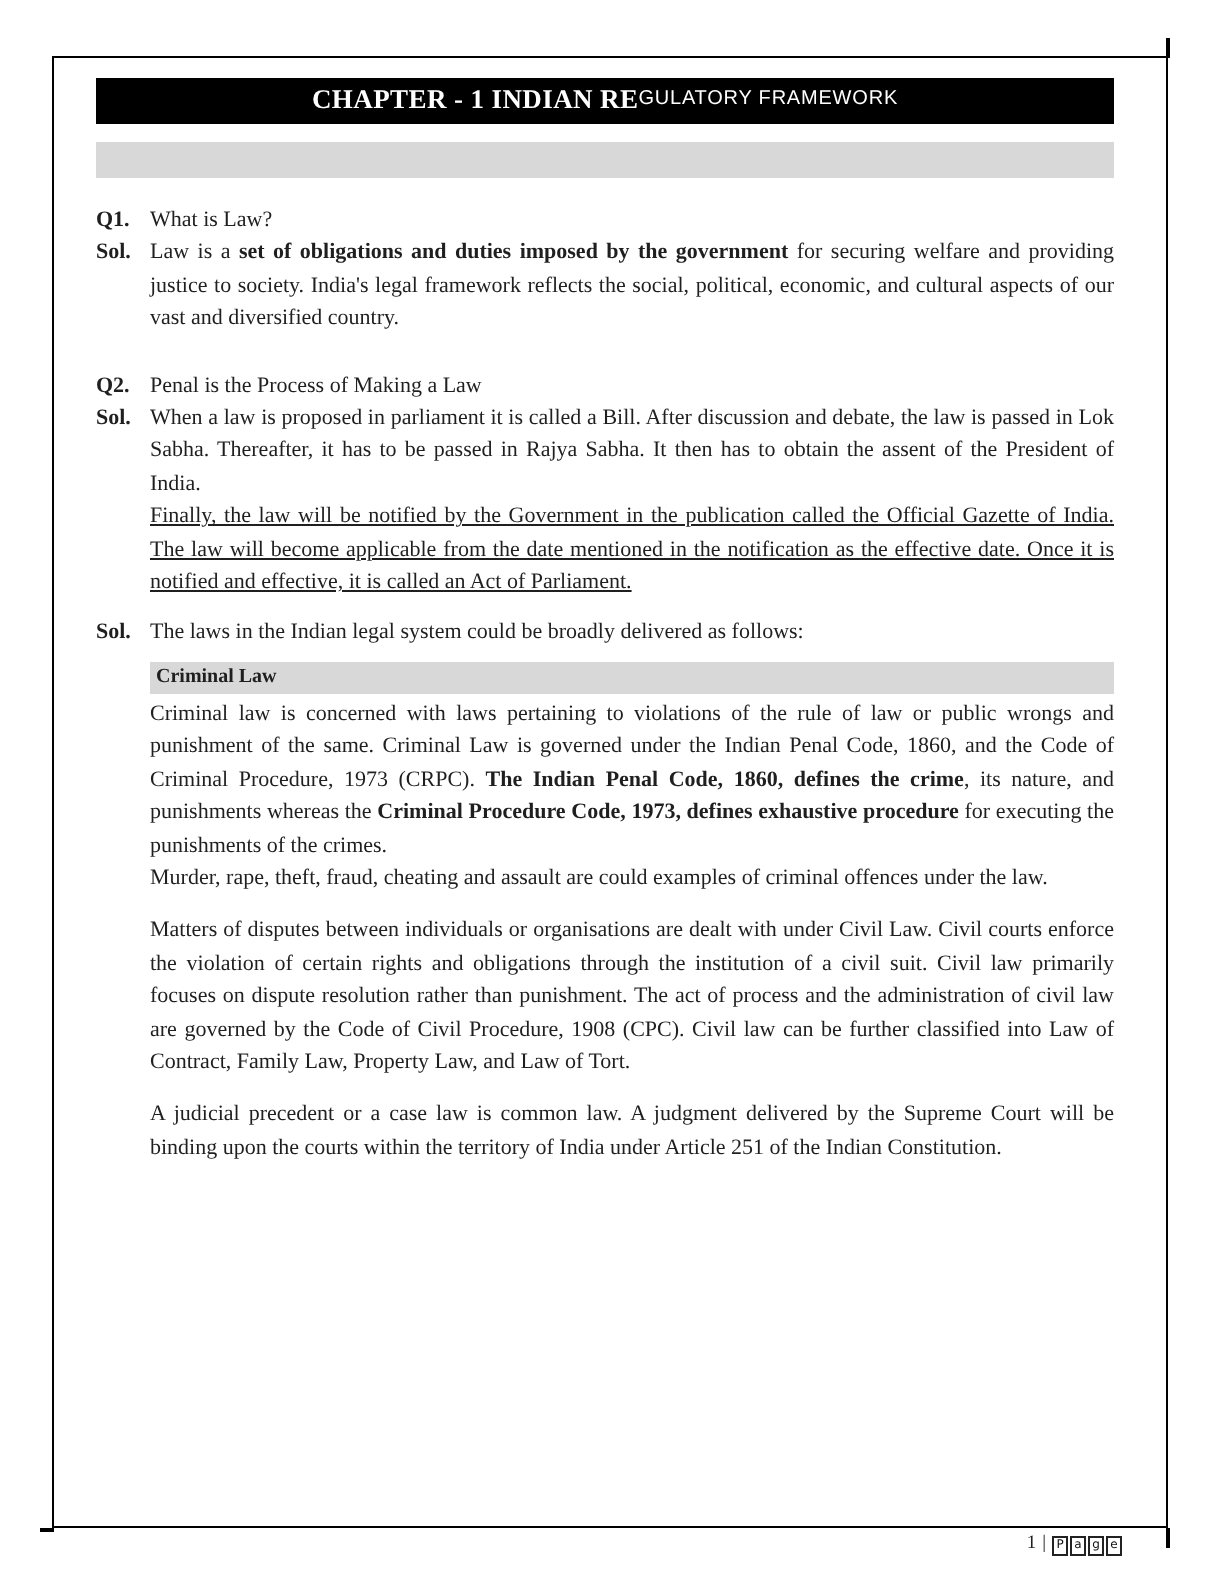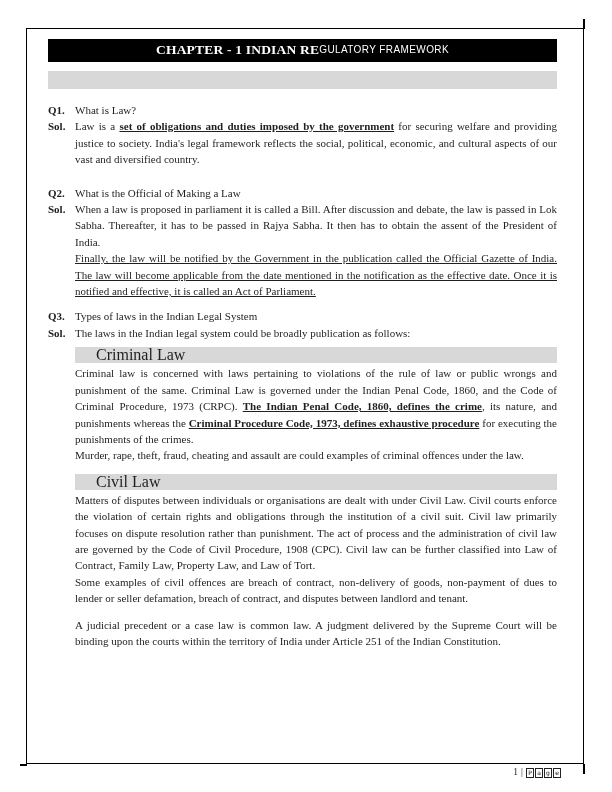--- a/index.html
+++ b/index.html
@@ -51,27 +51,27 @@
 
   .qblock { margin-top:0; }
   .gap-lg { margin-top:17px; }
   .gap-sm { margin-top:9px; }
 
   .sections { margin-left:27px; }
   .section { margin-top:10px; }
   .section.first { margin-top:6px; }
   .section-heading {
     background:var(--section-heading-bg,#d8d8d8);
-    font-weight:normal; font-size:16px;
+    font-weight:bold; font-size:10px;
     height:16px; line-height:16px;
-    padding-left:21px; margin-bottom:2px;
+    padding-left:3px; margin-bottom:2px;
   }
   .section.common-indent .section-heading { margin-left:9px; }
 
-  .b { font-weight:bold;text-decoration:underline; }
+  .b { font-weight:bold; }
 
   .footer {
     position:absolute; top:767px; right:51px;
     font-size:9.5px; line-height:11px;
     display:flex; align-items:center;
   }
   .footer .num { margin-right:3px; }
   .footer .sep { margin-right:2px; }
   .tofu {
     display:inline-block; width:8px; height:10px;
@@ -101,51 +101,45 @@
       </div>
       <div class="qa-row">
         <span class="qa-label">Sol.</span>
         <div class="qa-text para"><span>Law is a </span><span class="b">set of obligations and duties imposed by the government</span><span> for securing welfare and providing justice to society. India's legal framework reflects the social, political, economic, and cultural aspects of our vast and diversified country.</span></div>
       </div>
     </div>
 
     <div class="qblock gap-lg">
       <div class="qa-row">
         <span class="qa-label">Q2.</span>
-        <div class="qa-text">What is the Official of Making a Law</div>
+        <div class="qa-text">Penal is the Process of Making a Law</div>
       </div>
       <div class="qa-row">
         <span class="qa-label">Sol.</span>
         <div class="qa-text para"><span>When a law is proposed in parliament it is called a Bill. After discussion and debate, the law is passed in Lok Sabha. Thereafter, it has to be passed in Rajya Sabha. It then has to obtain the assent of the President of India.</span></div>
       </div>
       <div class="cont para"><span>Finally, the law will be notified by the Government in the publication called the Official Gazette of India. The law will become applicable from the date mentioned in the notification as the effective date. Once it is notified and effective, it is called an Act of Parliament.</span></div>
     </div>
 
     <div class="qblock gap-sm">
       <div class="qa-row">
-        <span class="qa-label">Q3.</span>
-        <div class="qa-text">Types of laws in the Indian Legal System</div>
-      </div>
-      <div class="qa-row">
         <span class="qa-label">Sol.</span>
-        <div class="qa-text para"><span>The laws in the Indian legal system could be broadly publication as follows:</span></div>
+        <div class="qa-text para"><span>The laws in the Indian legal system could be broadly delivered as follows:</span></div>
       </div>
 
       <div class="sections">
 
         <div class="section first">
           <div class="section-heading">Criminal Law</div>
           <div class="para"><span>Criminal law is concerned with laws pertaining to violations of the rule of law or public wrongs and punishment of the same. Criminal Law is governed under the Indian Penal Code, 1860, and the Code of Criminal Procedure, 1973 (CRPC). </span><span class="b">The Indian Penal Code, 1860, defines the crime</span><span>, its nature, and punishments whereas the </span><span class="b">Criminal Procedure Code, 1973, defines exhaustive procedure</span><span> for executing the punishments of the crimes.</span></div>
           <div class="para"><span>Murder, rape, theft, fraud, cheating and assault are could examples of criminal offences under the law.</span></div>
         </div>
 
         <div class="section">
-          <div class="section-heading">Civil Law</div>
           <div class="para"><span>Matters of disputes between individuals or organisations are dealt with under Civil Law. Civil courts enforce the violation of certain rights and obligations through the institution of a civil suit. Civil law primarily focuses on dispute resolution rather than punishment. The act of process and the administration of civil law are governed by the Code of Civil Procedure, 1908 (CPC). Civil law can be further classified into Law of Contract, Family Law, Property Law, and Law of Tort.</span></div>
-          <div class="para"><span>Some examples of civil offences are breach of contract, non-delivery of goods, non-payment of dues to lender or seller defamation, breach of contract, and disputes between landlord and tenant.</span></div>
         </div>
 
         <div class="section common-indent">
           <div class="para"><span>A judicial precedent or a case law is common law. A judgment delivered by the Supreme Court will be binding upon the courts within the territory of India under Article 251 of the Indian Constitution.</span></div>
         </div>
 
       </div>
     </div>
 
   </div>

